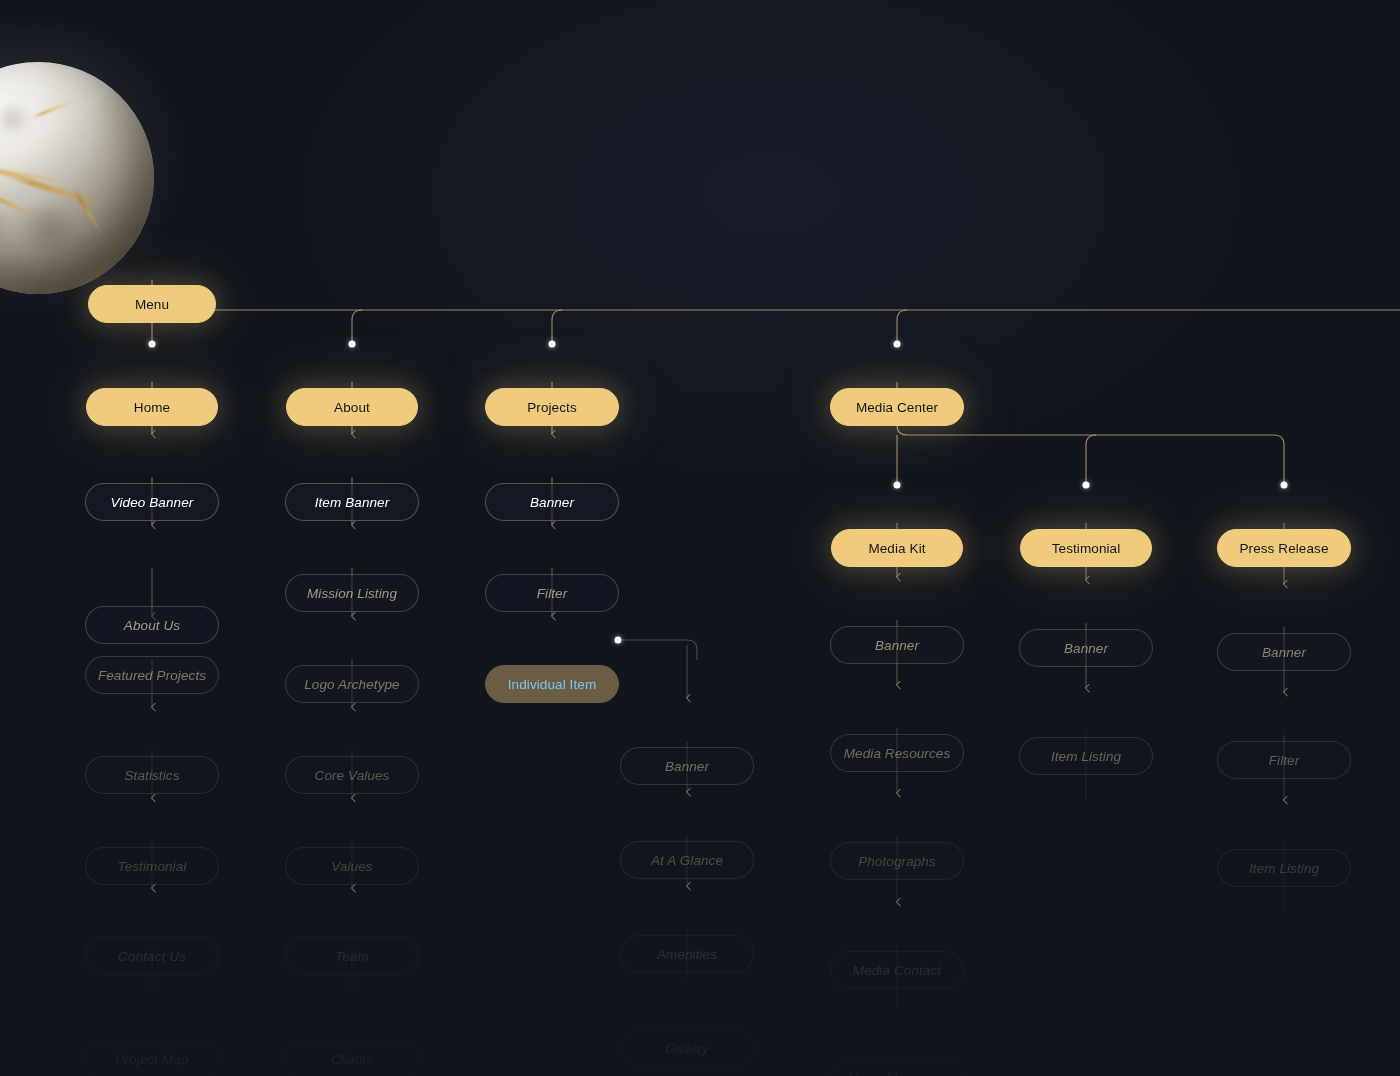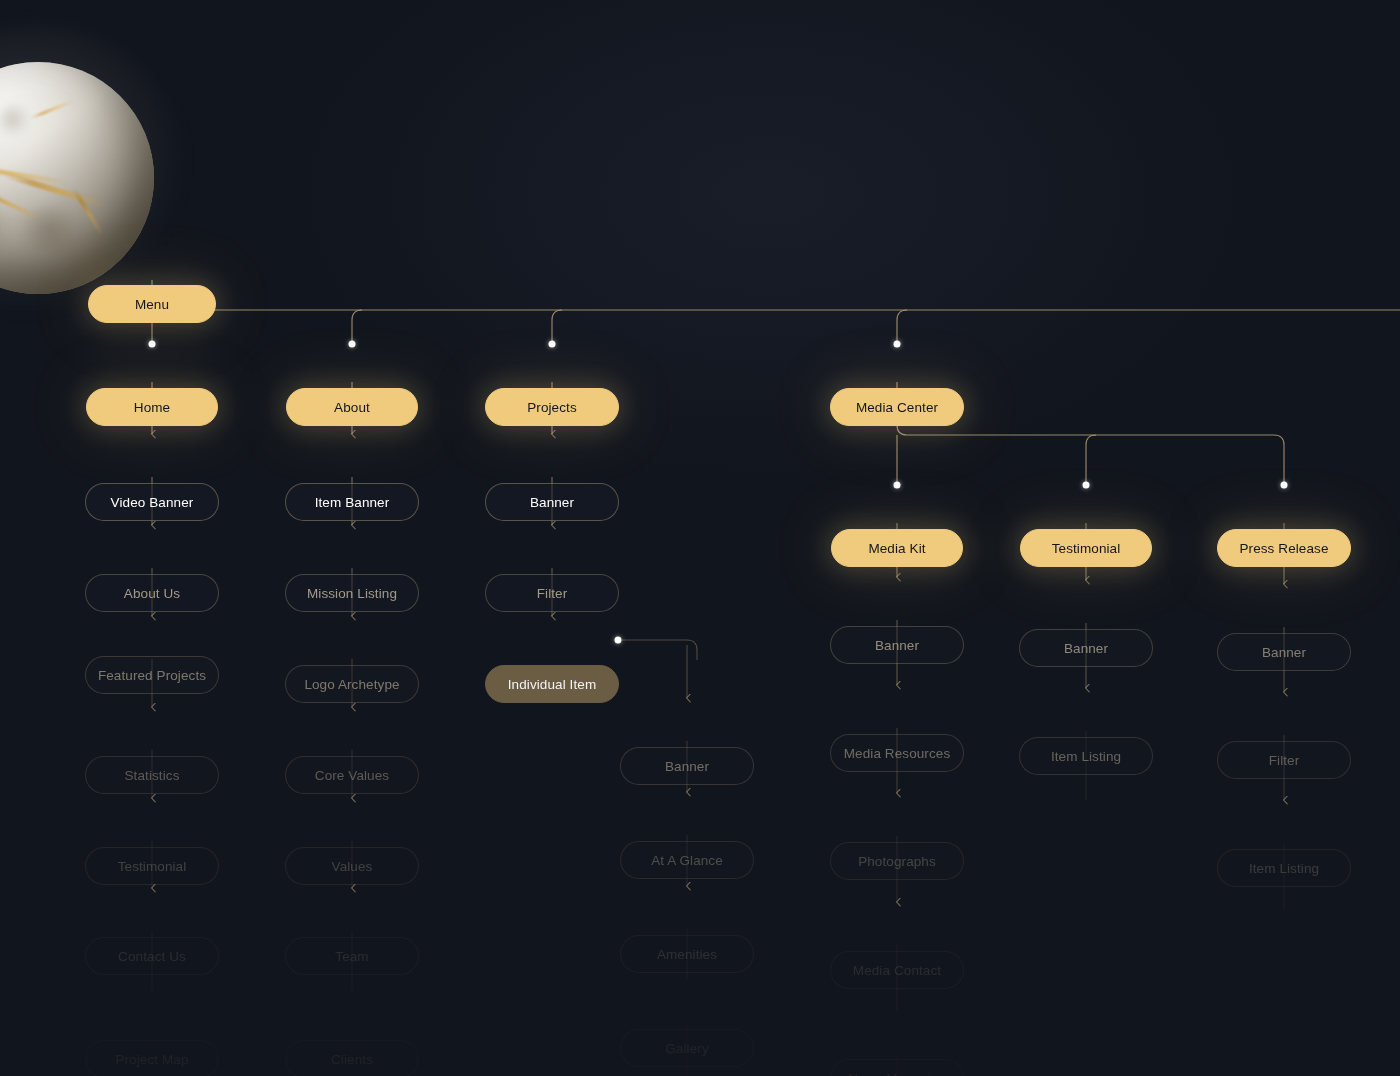--- a/index.html
+++ b/index.html
@@ -78,24 +78,25 @@
     background: #f0cb7e;
     color: #14161c;
     border: 1px solid #f0cb7e;
     box-shadow: 0 0 26px 2px rgba(240,203,126,0.22),
                 0 0 60px 10px rgba(240,203,126,0.10);
   }
   .node.ghost {
     background: rgba(23,28,38,0.55);
     color: #cdbfa6;
     border: 1px solid rgba(196,176,138,0.40);
+    font-style: italic;
   }
   .node.dim-fill {
     background: #6f6146;
-    color: #ffffff;
+    color: #7dd3fc;
     border: 1px solid #6f6146;
   }
   .dot {
     position: absolute;
     width: 7px; height: 7px;
     border-radius: 50%;
     background: #ffffff;
     transform: translate(-50%, -50%);
     box-shadow: 0 0 5px rgba(255,255,255,.55);
   }
@@ -224,21 +225,21 @@
       </div>
       <div class="node active" style="left: 1086px; top: 485px; width: 132px; opacity: 1;">
         <span>Testimonial</span>
       </div>
       <div class="node active" style="left: 1284px; top: 485px; width: 134px; opacity: 1;">
         <span>Press Release</span>
       </div>
       <div class="node ghost" style="left: 152px; top: 439px; width: 134px; opacity: 1; color: rgb(255, 255, 255);">
         <span>Video Banner</span>
       </div>
-      <div class="node ghost" style="left: 152px; top: 530px; width: 134px; opacity: 0.78;">
+      <div class="node ghost" style="left: 152px; top: 562px; width: 134px; opacity: 0.78;">
         <span>About Us</span>
       </div>
       <div class="node ghost" style="left: 152px; top: 612px; width: 134px; opacity: 0.58;">
         <span>Featured Projects</span>
       </div>
       <div class="node ghost" style="left: 152px; top: 712px; width: 134px; opacity: 0.4;">
         <span>Statistics</span>
       </div>
       <div class="node ghost" style="left: 152px; top: 803px; width: 134px; opacity: 0.25;">
         <span>Testimonial</span>

